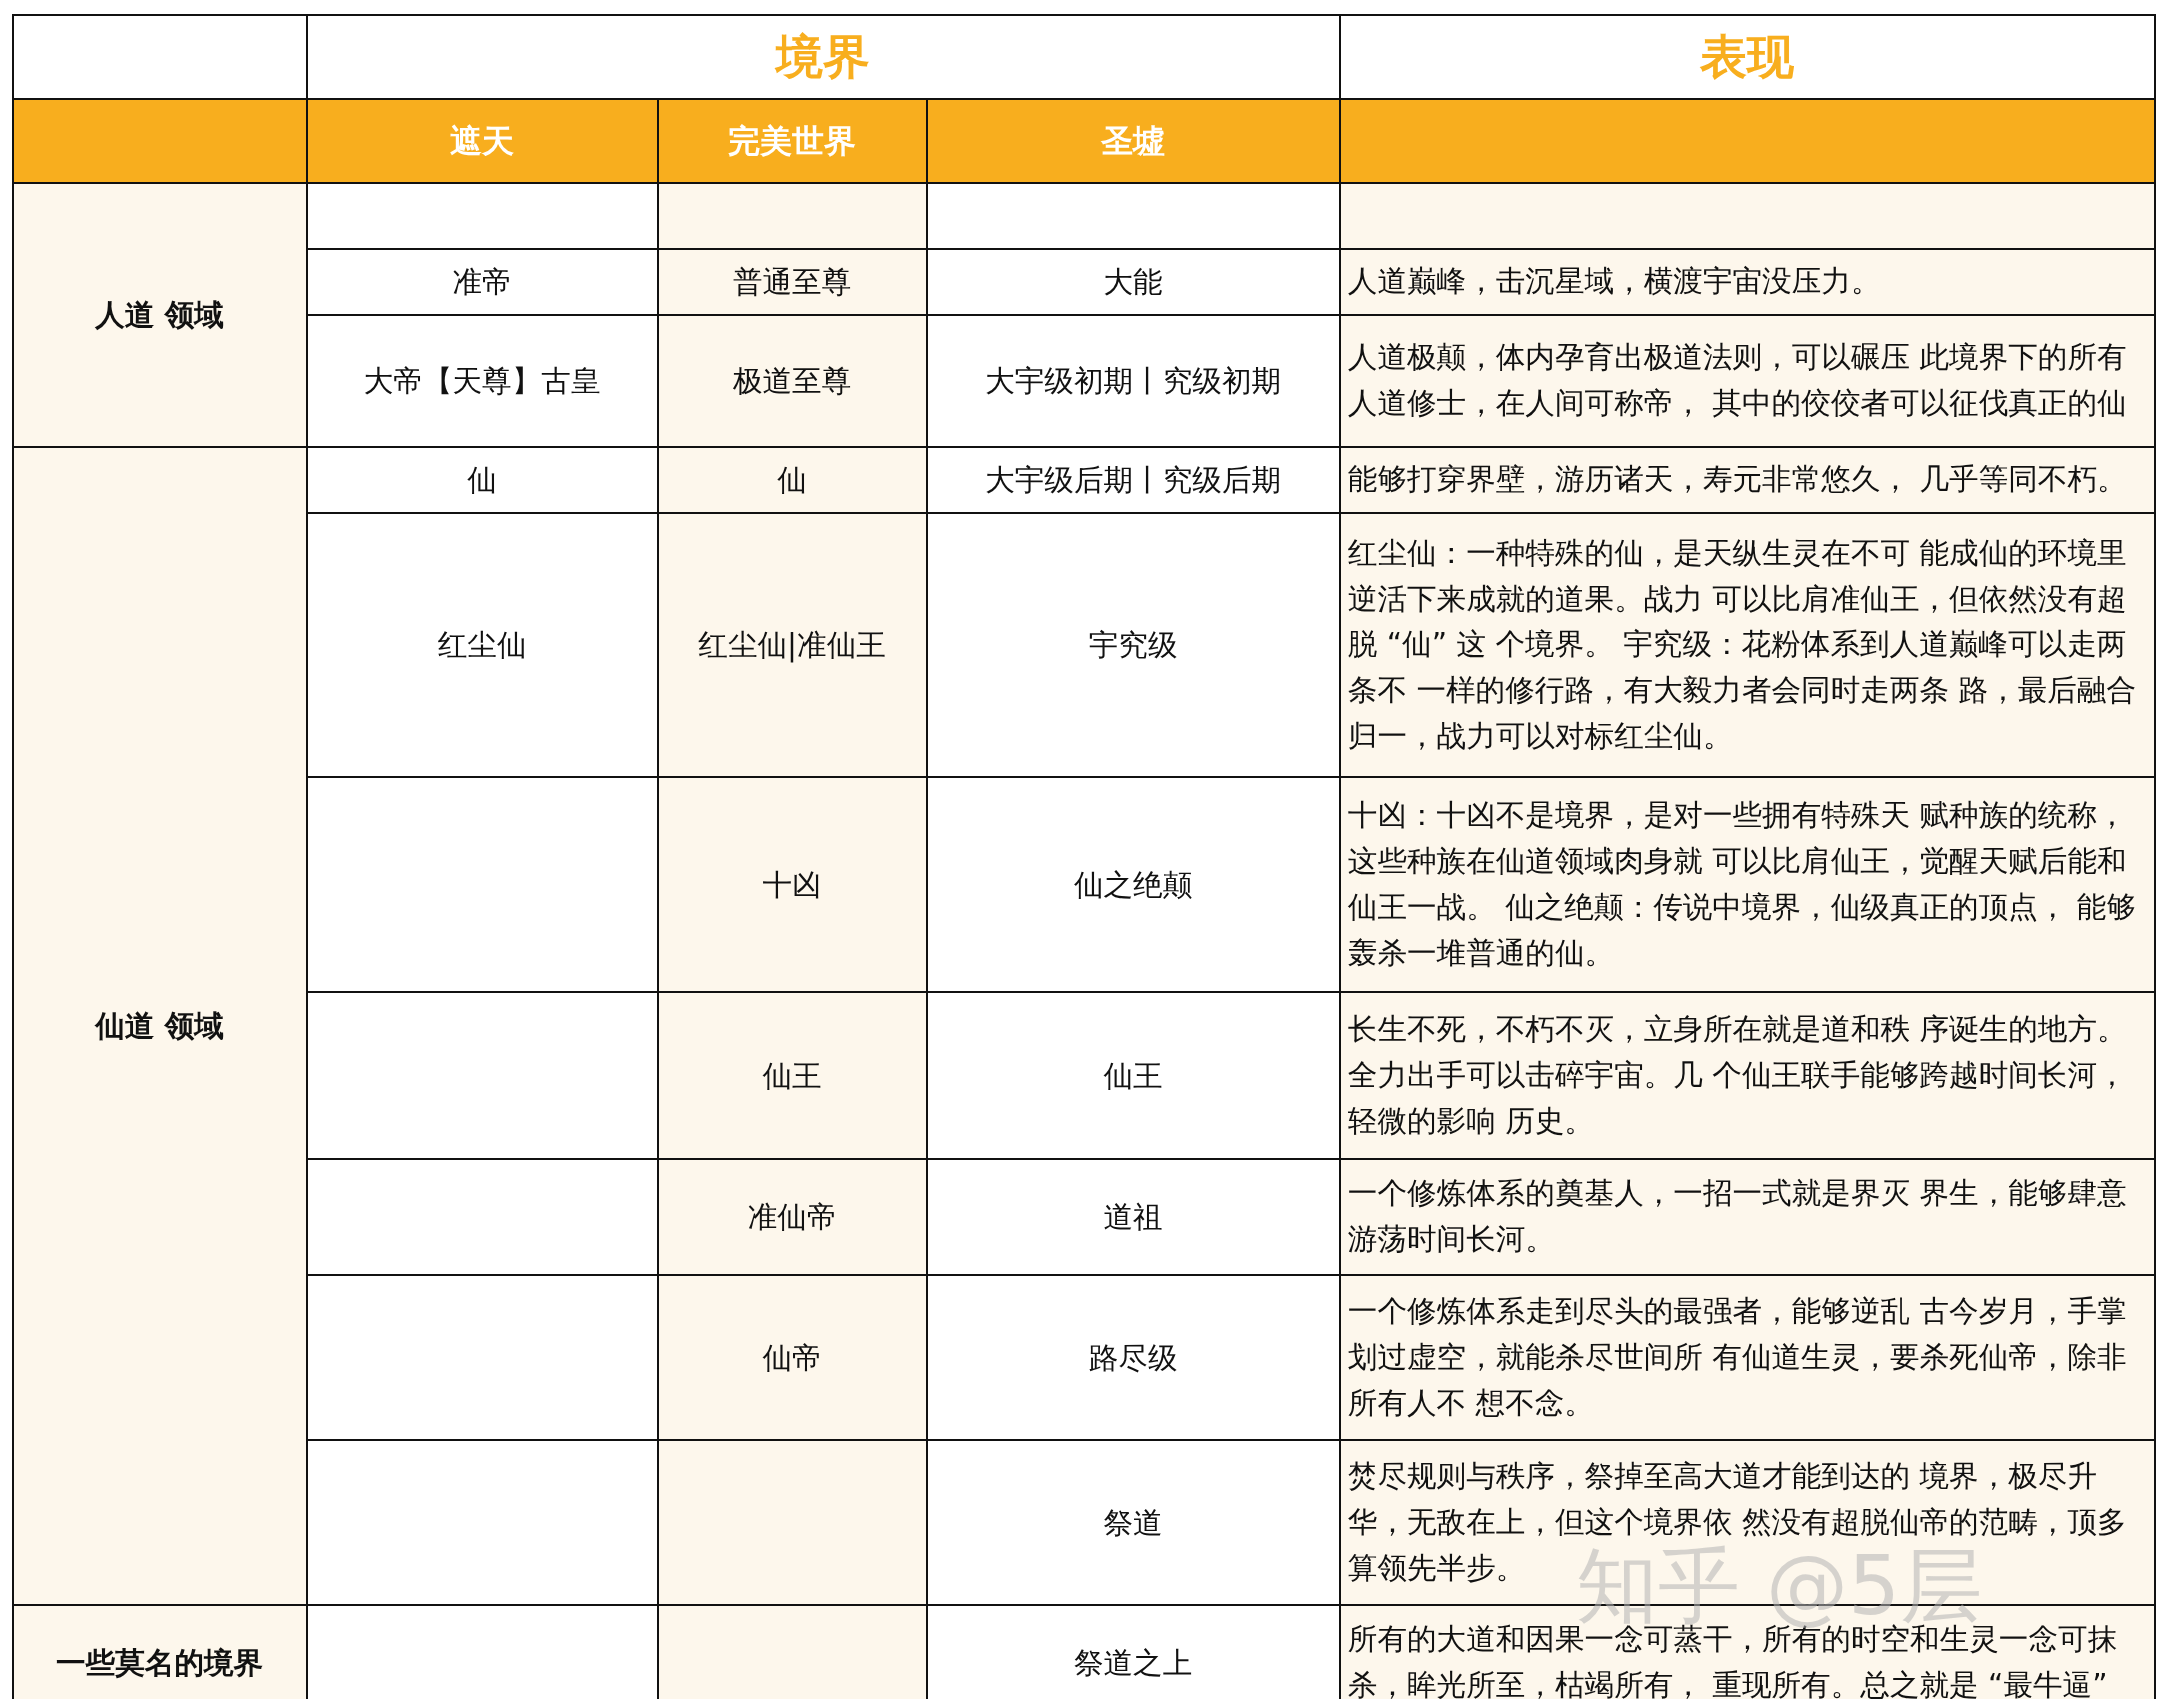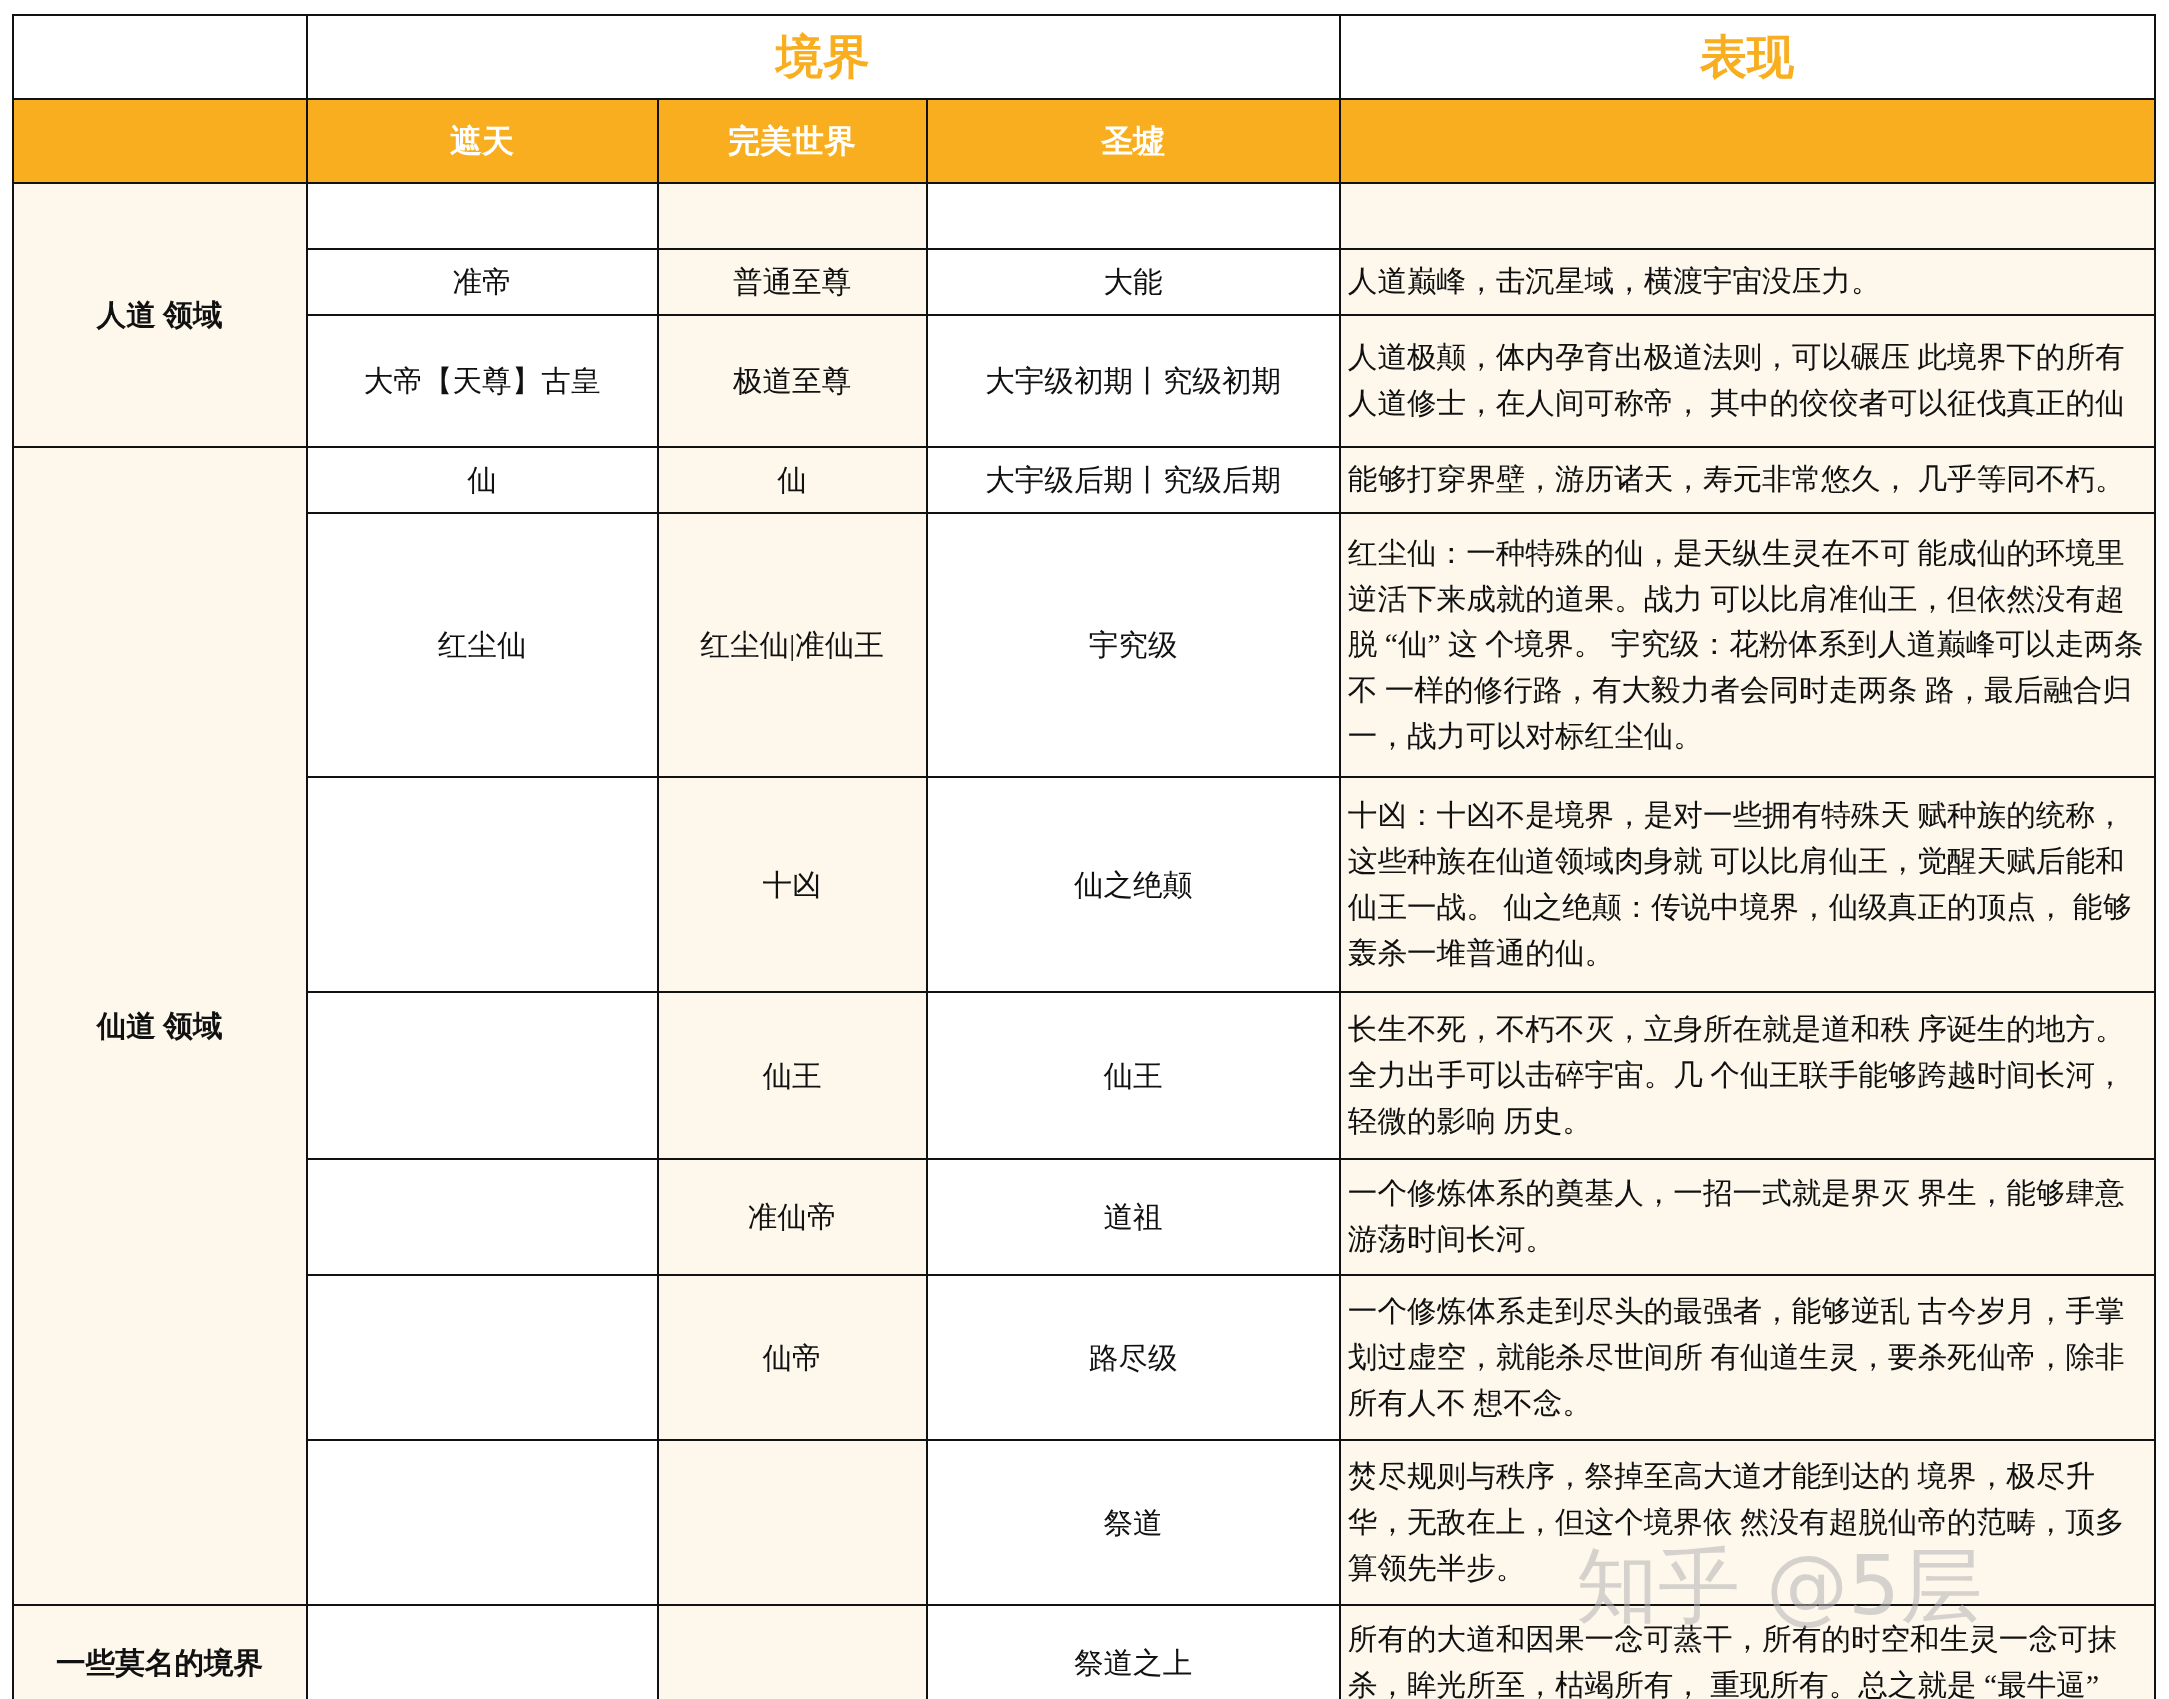--- a/index.html
+++ b/index.html
@@ -1,18 +1,18 @@
 <!DOCTYPE html>
 <html style="font-size:14.3px"><head>
 <meta charset="utf-8">
 <style>
   html,body{margin:0;padding:0;background:#fff;}
   body{width:2169px;height:1700px;position:relative;overflow:hidden;font-family:"DejaVu Sans","Liberation Sans",sans-serif;}
   table{position:absolute;left:11.6px;top:14.3px;border-collapse:collapse;table-layout:fixed;width:2141px;}
-  td{border:2.7px solid #111;padding:0;text-align:center;vertical-align:middle;font-size:29.6px;color:#111;line-height:1.5;font-family:Liberation Serif, serif;}
+  td{border:2.7px solid #111;padding:0;text-align:center;vertical-align:middle;font-size:29.6px;color:#111;line-height:1.5;}
   .cream{background:#fdf7ec;}
   .white{background:#fff;}
   .orange{background:#f8ae1e;color:#fff;font-weight:bold;font-size:32px;}
   .title{color:#f8ae1e;font-weight:bold;font-size:47px;background:#fff;}
   .cat{font-weight:bold;font-size:29.6px;}
   .desc{text-align:left;padding:3.6px 5.4px 3.6px 7.2px;font-size:29.6px;line-height:1.55;}
   .wm{position:absolute;left:1576px;top:1532px;font-size:82px;color:rgba(180,180,180,0.55);pointer-events:none;white-space:nowrap;}
 </style>
 </head>
 <body>

